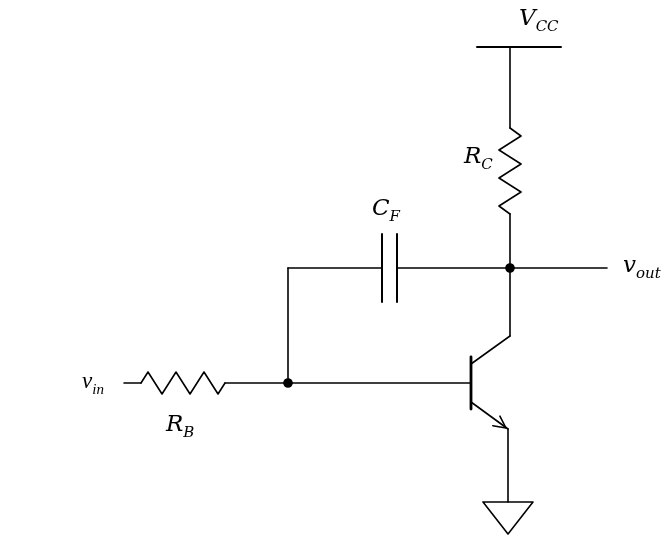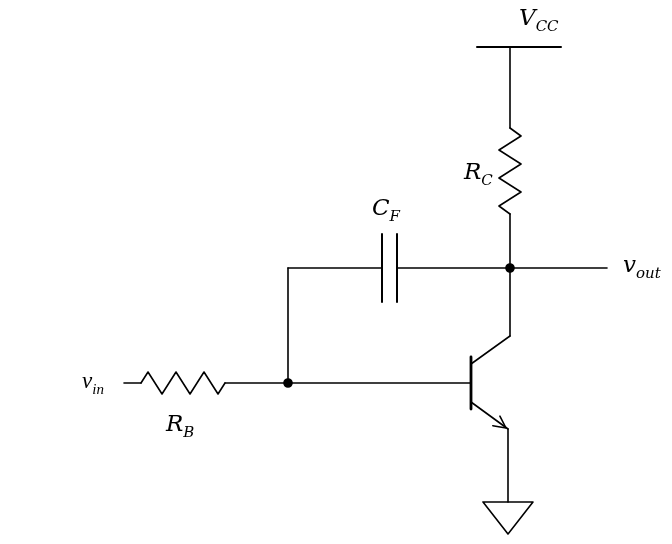--- a/index.html
+++ b/index.html
@@ -72,21 +72,21 @@
       <line x1="468" y1="429" x2="468" y2="502"></line>
 
       <polygon points="443,502 493,502 468,534"></polygon>
     </g>
   </svg>
 
   <div class="lbl" style="left:479px; top:6px;">
     <span>V</span><sub>CC</sub>
   </div>
 
-  <div class="lbl" style="left:424px; top:160px;">
+  <div class="lbl" style="left:424px; top:144px;">
     <span>R</span><sub>C</sub>
   </div>
 
   <div class="lbl" style="left:332px; top:196px;">
     <span>C</span><sub>F</sub>
   </div>
 
   <div class="lbl" style="left:583px; top:253px;">
     <span>v</span><sub>out</sub>
   </div>

